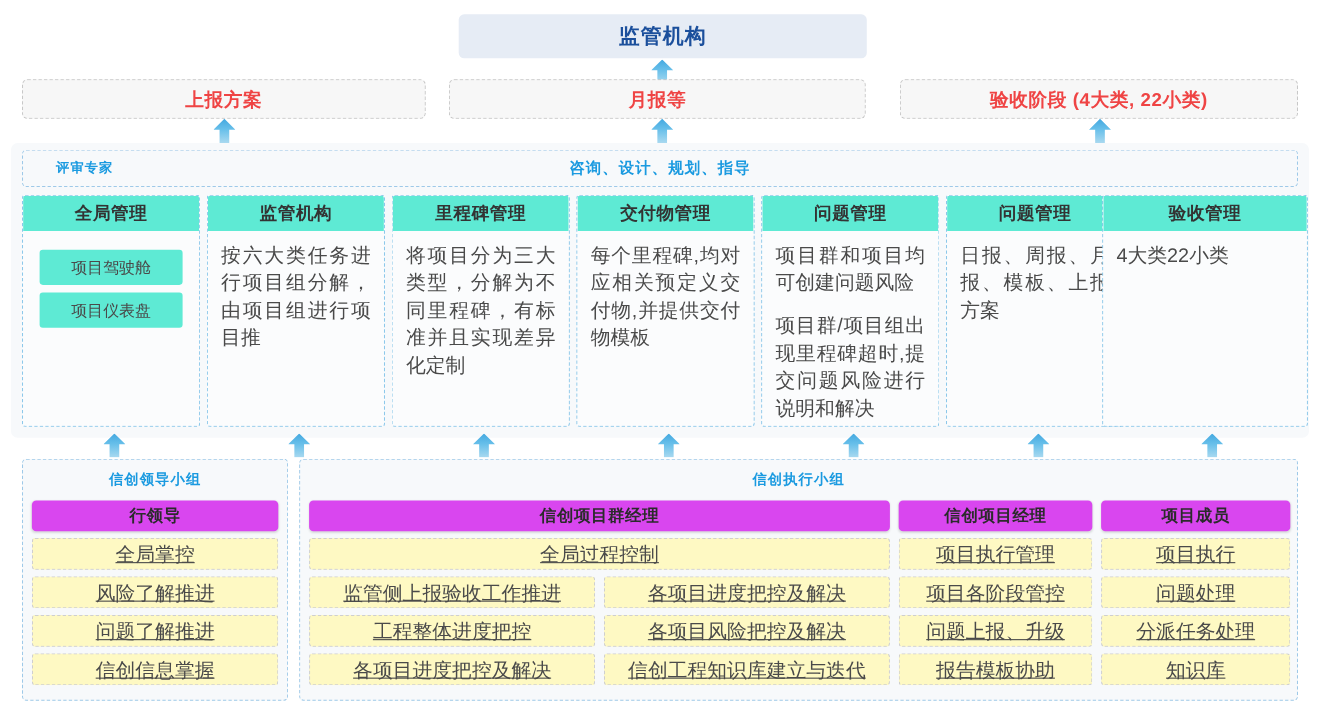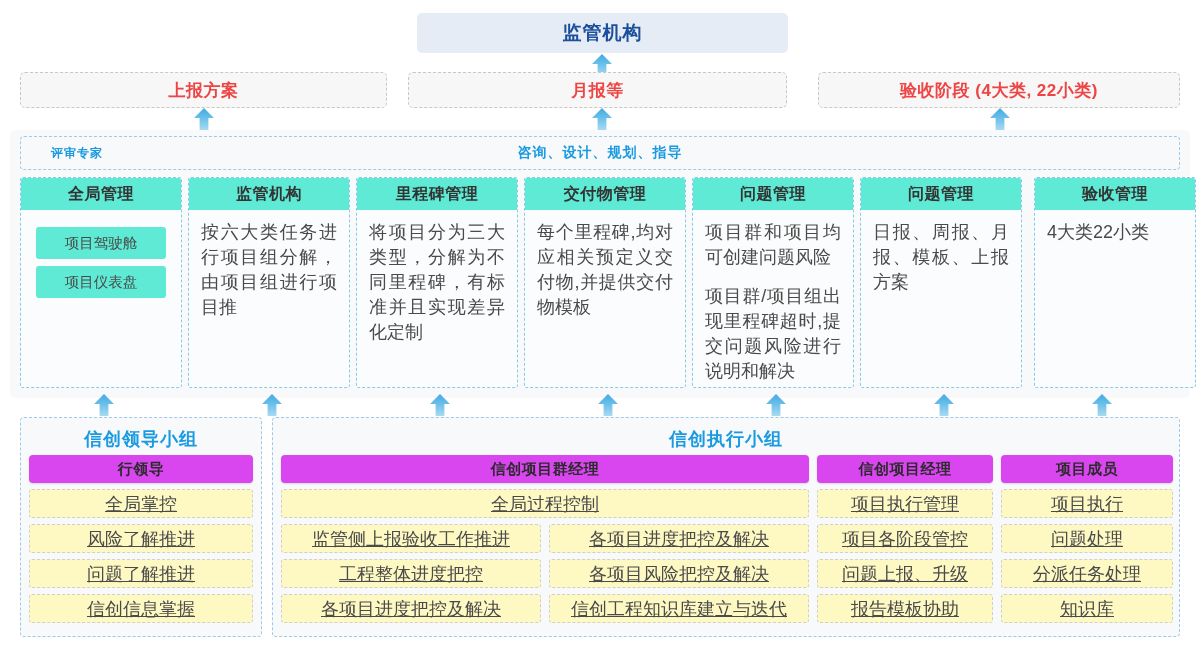--- a/index.html
+++ b/index.html
@@ -103,21 +103,21 @@
     top: 417px; height: 220px;
     border: 1px dashed #9ec9e8;
     border-radius: 4px;
     background: #f7f9fb;
   }
   #bot-left  { left: 20px;  width: 242px; }
   #bot-right { left: 272px; width: 908px; }
 
   .bot-title {
     text-align: center;
-    color: #1a9ae0; font-size: 18px; font-weight: bold;
+    color: #1a9ae0; font-size: 13px; font-weight: bold;
     letter-spacing: 1px;
     padding-top: 9px; height: 28px;
   }
   #bot-right .bot-title { padding-right: 0; }
 
   .role-head {
     background: #d946ef;
     border-radius: 4px;
     box-shadow: 0 1px 2px rgba(0,0,0,.13);
     height: 28px;
@@ -198,21 +198,21 @@
     </div>
   </div>
 
   <div class="abs cap-col" style="left:860px;">
     <div class="cap-head">问题管理</div>
     <div class="cap-body">
       <p class="cap-para">日报、周报、月报、模板、上报方案</p>
     </div>
   </div>
 
-  <div class="abs cap-col" style="left:1034px; width:162px;">
+  <div class="abs cap-col" style="left:1002px; width:187px;">
     <div class="cap-head">验收管理</div>
     <div class="cap-body">
       <p class="cap-para">4大类22小类</p>
     </div>
   </div>
 
   <div class="abs arrow" style="left:94px;  top:394px;"></div>
   <div class="abs arrow" style="left:262px; top:394px;"></div>
   <div class="abs arrow" style="left:430px; top:394px;"></div>
   <div class="abs arrow" style="left:598px; top:394px;"></div>

